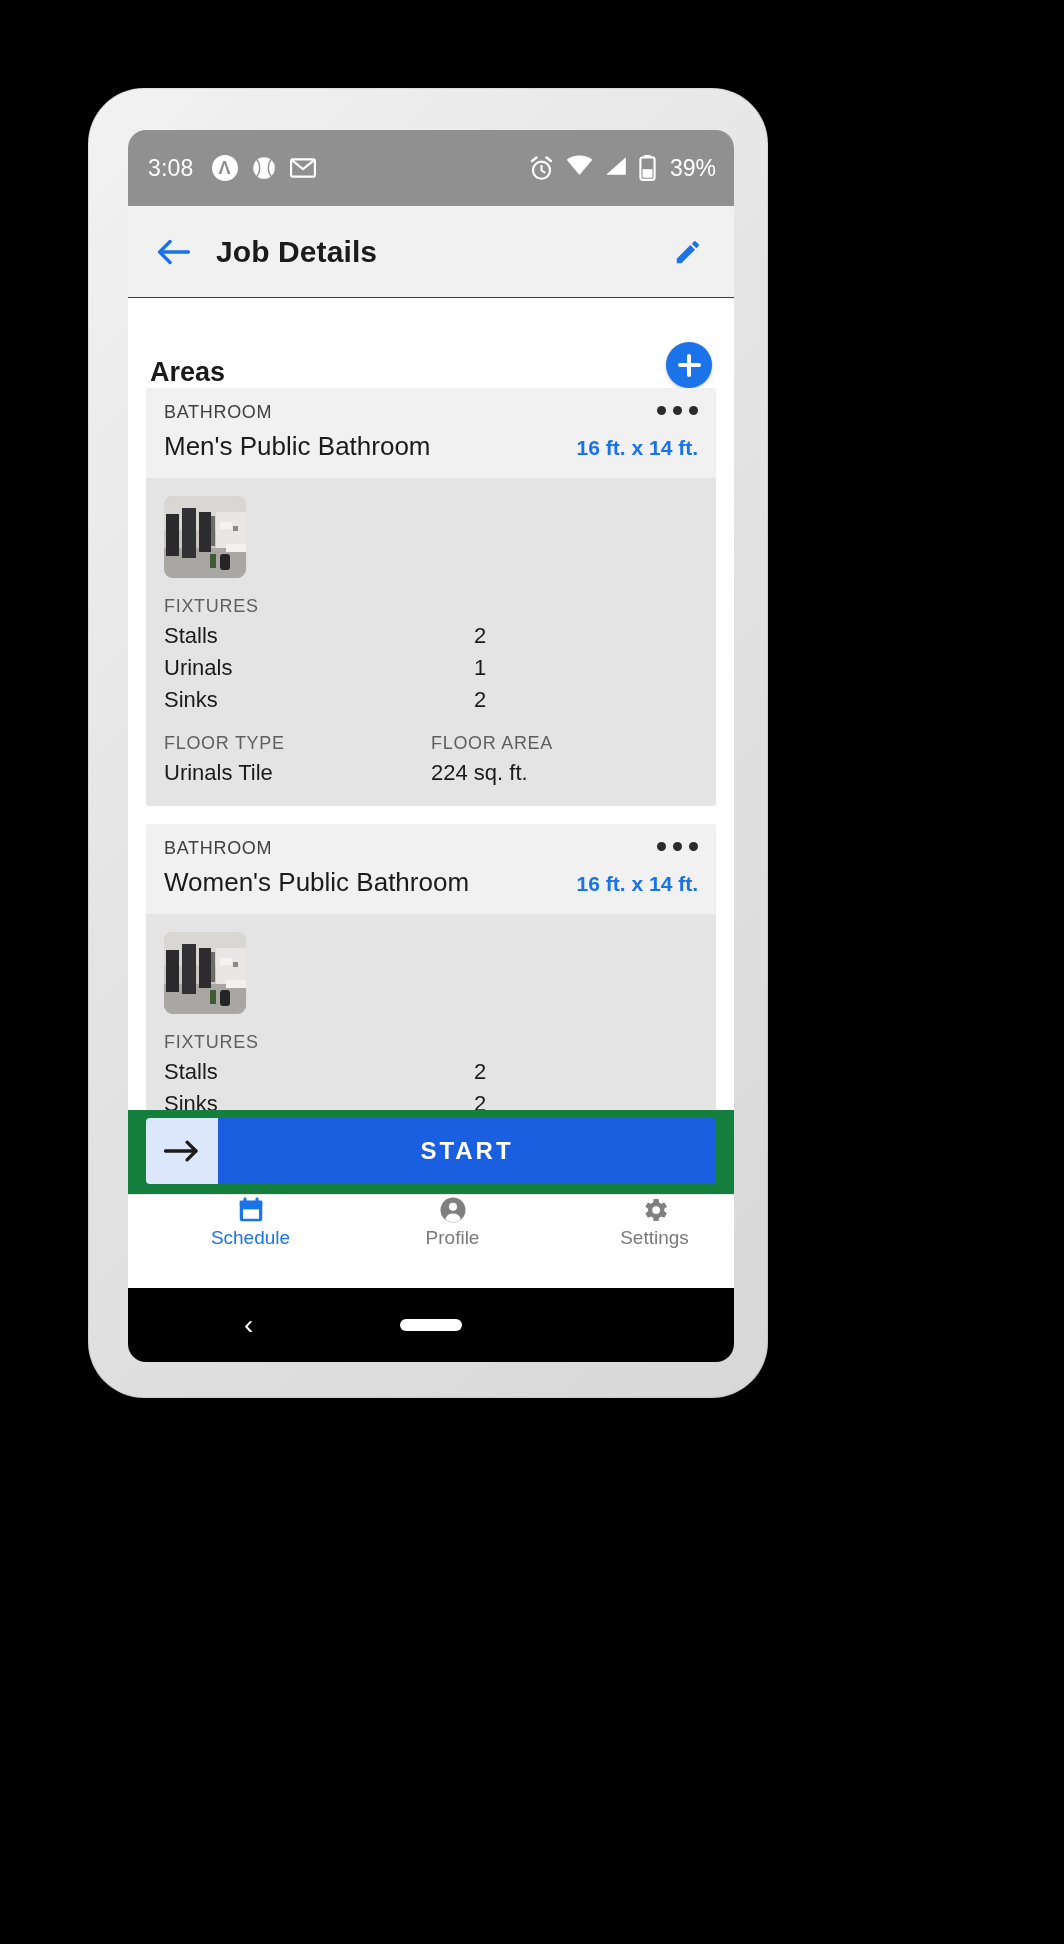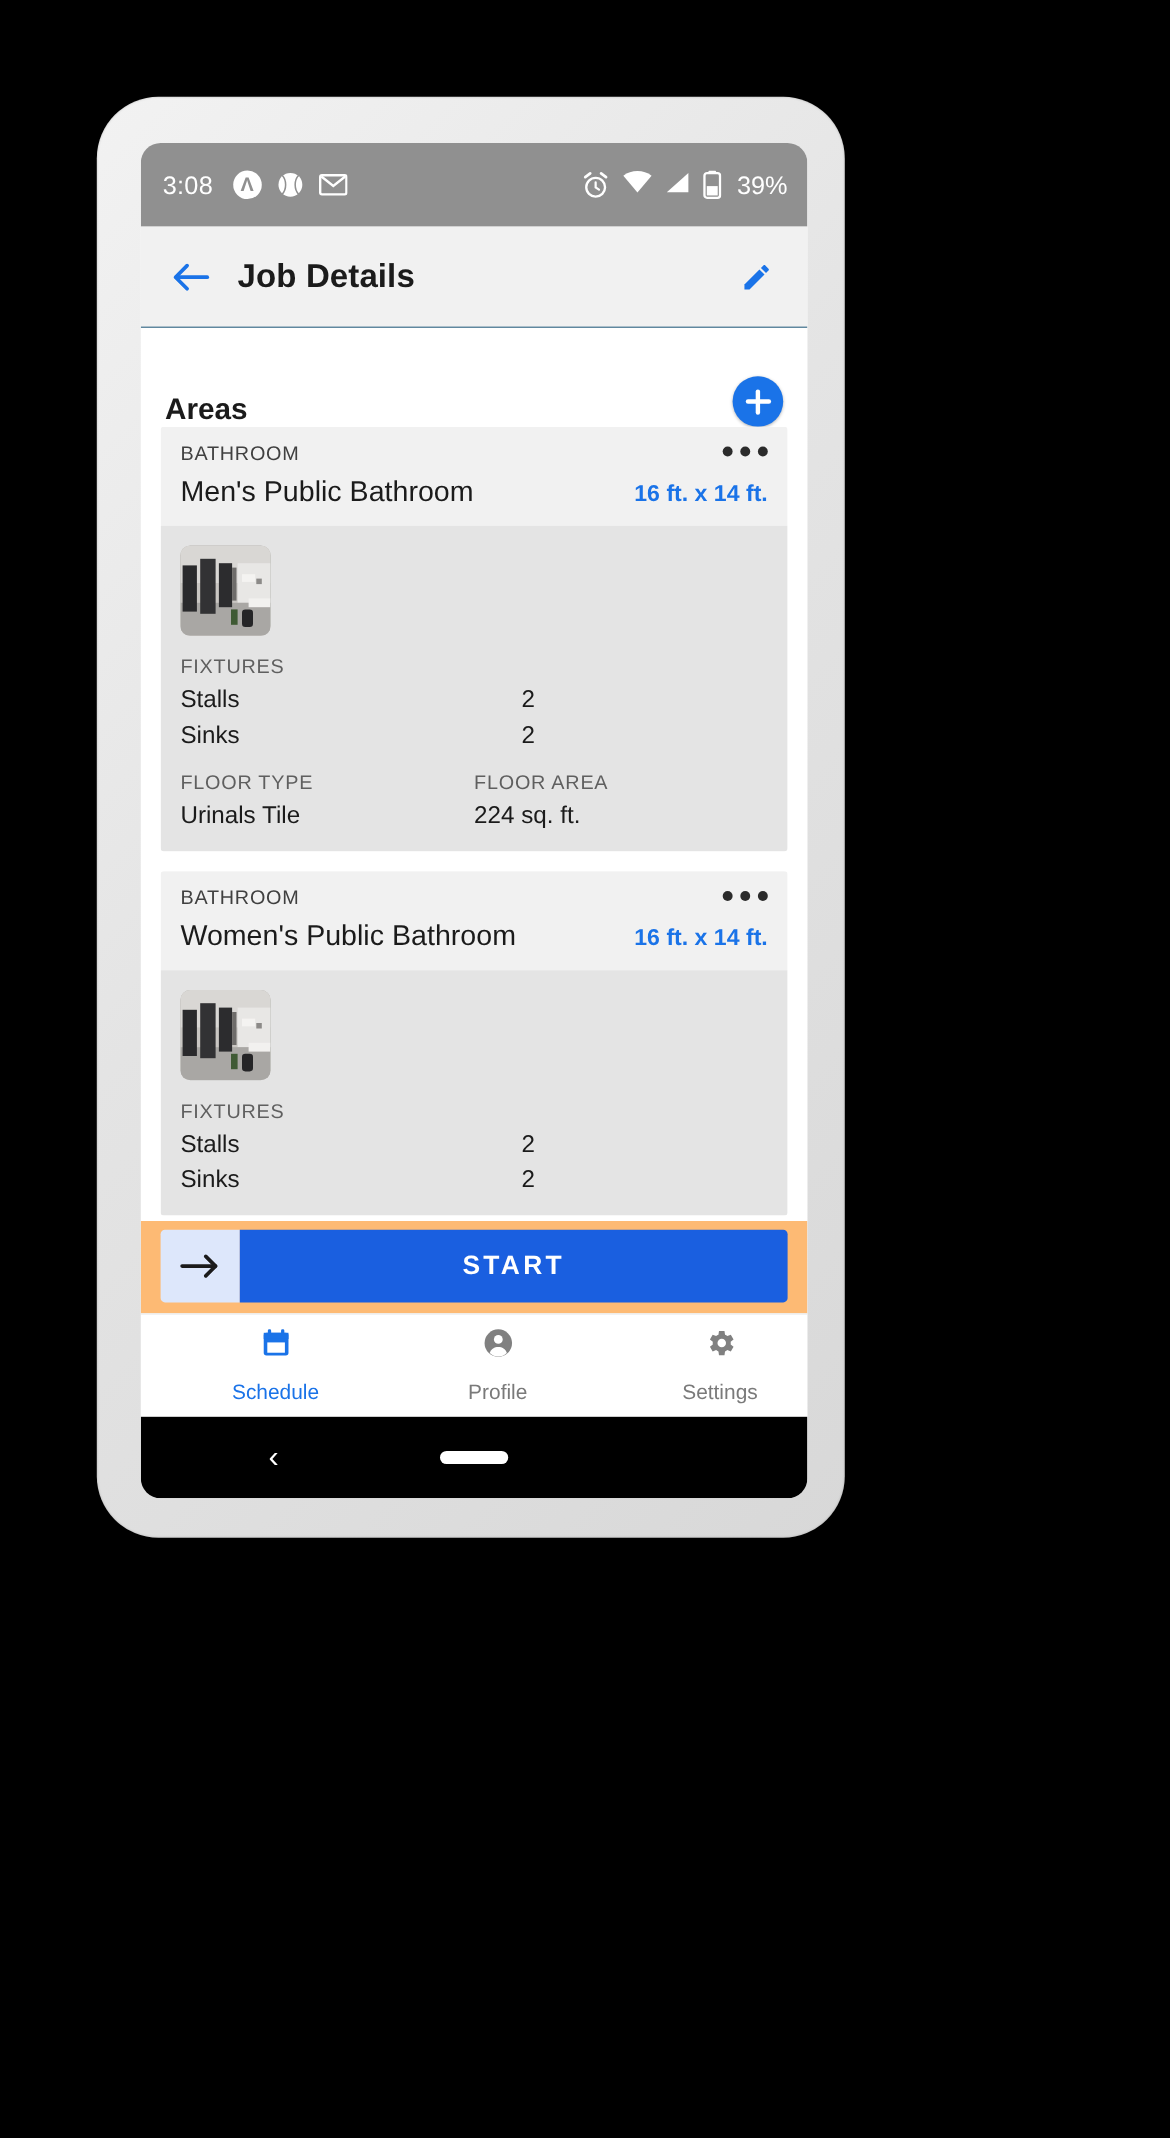--- a/index.html
+++ b/index.html
@@ -203,21 +203,21 @@
   .floor-col .label-small { margin-top: 0; }
   .floor-col .floor-val {
     font-size: 22px;
     color: #1b1b1b;
     margin-top: 6px;
   }
 
   
   .startbar {
     flex: none;
-    background: #fdba74;
+    background: #15803d;
     padding: 8px 18px 10px 18px;
     display: flex;
     align-items: center;
   }
   .start-arrow-btn {
     width: 72px; height: 66px;
     background: #dde7fb;
     border-radius: 4px 0 0 4px;
     display: flex; align-items: center; justify-content: center;
     flex: none;
@@ -240,22 +240,21 @@
     height: 94px;
     background: #ffffff;
     border-top: 1px solid #e6e6e6;
     display: flex;
   }
   .nav-item {
     flex: 1 1 0;
     display: flex;
     flex-direction: column;
     align-items: center;
-    justify-content: center;
-    gap: 20px;
+    gap: 2px;
     padding-left: 43px;
   }
   .nav-label {
     font-size: 19px;
     color: #7a7a7a;
   }
   .nav-item.active .nav-label { color: #1a73e8; }
 
   
   .androidnav {
@@ -386,20 +385,24 @@
               <rect x="46" y="58" width="6" height="14" fill="#3f5a34"></rect>
             </svg>
           </div>
 
           <div class="label-small">FIXTURES</div>
           <div class="fx-row">
             <span class="fx-name">Stalls</span>
             <span class="fx-val">2</span>
           </div>
           <div class="fx-row">
+            <span class="fx-name">Urinals</span>
+            <span class="fx-val">1</span>
+          </div>
+          <div class="fx-row">
             <span class="fx-name">Sinks</span>
             <span class="fx-val">2</span>
           </div>
 
           <div class="floor-block">
             <div class="floor-col">
               <div class="label-small">FLOOR TYPE</div>
               <div class="floor-val">Urinals Tile</div>
             </div>
             <div class="floor-col">

